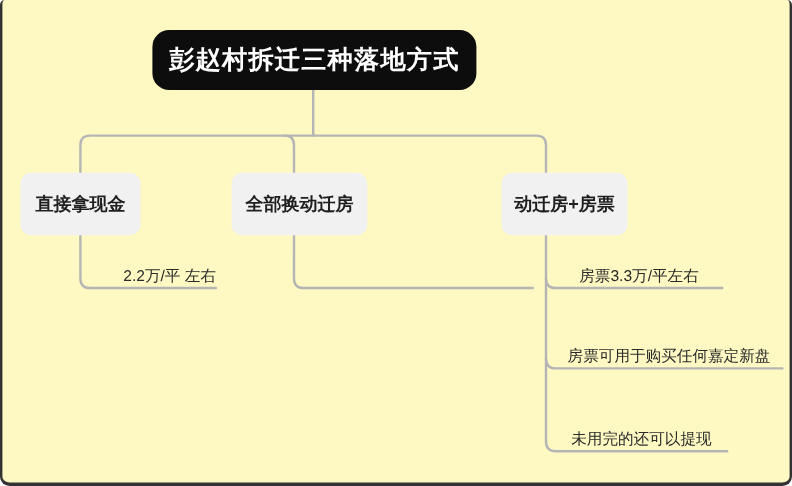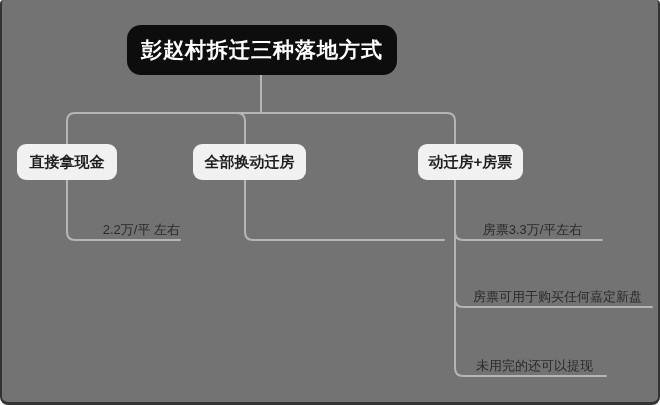--- a/index.html
+++ b/index.html
@@ -6,21 +6,21 @@
     margin: 0;
     padding: 0;
     background: #ffffff;
     font-family: "Liberation Sans", "DejaVu Sans", sans-serif;
   }
   .frame {
     position: relative;
     width: 660px;
     height: 405px;
     box-sizing: border-box;
-    background: #737373;
+    background: #fef9c3;
     border-left: 2px solid #333333;
     border-right: 2px solid #333333;
     border-bottom: 3px solid #333333;
     border-top: none;
     border-radius: 4px 4px 8px 8px;
     overflow: hidden;
   }
   .connectors {
     position: absolute;
     left: 0; top: 0;
@@ -40,21 +40,21 @@
     width: 270px; height: 50px;
     background: #0d0d0d;
     color: #ffffff;
     border-radius: 14px;
     font-size: 21px;
     font-weight: bold;
     letter-spacing: 1px;
   }
   .branch-node {
     top: 144px;
-    height: 36px;
+    height: 52px;
     background: #f1f1f2;
     color: #1f1f1f;
     border-radius: 9px;
     font-size: 15px;
     font-weight: 600;
   }
   .branch-1 { left: 15px;  width: 100px; }
   .branch-2 { left: 191px; width: 113px; }
   .branch-3 { left: 416px; width: 105px; }
   .leaf {

